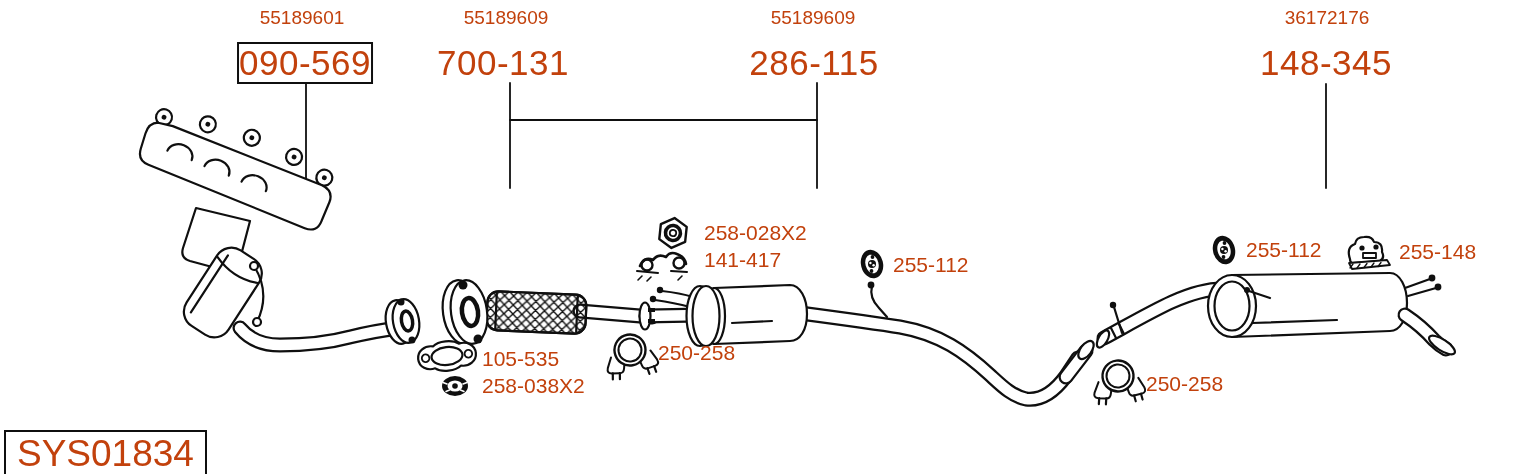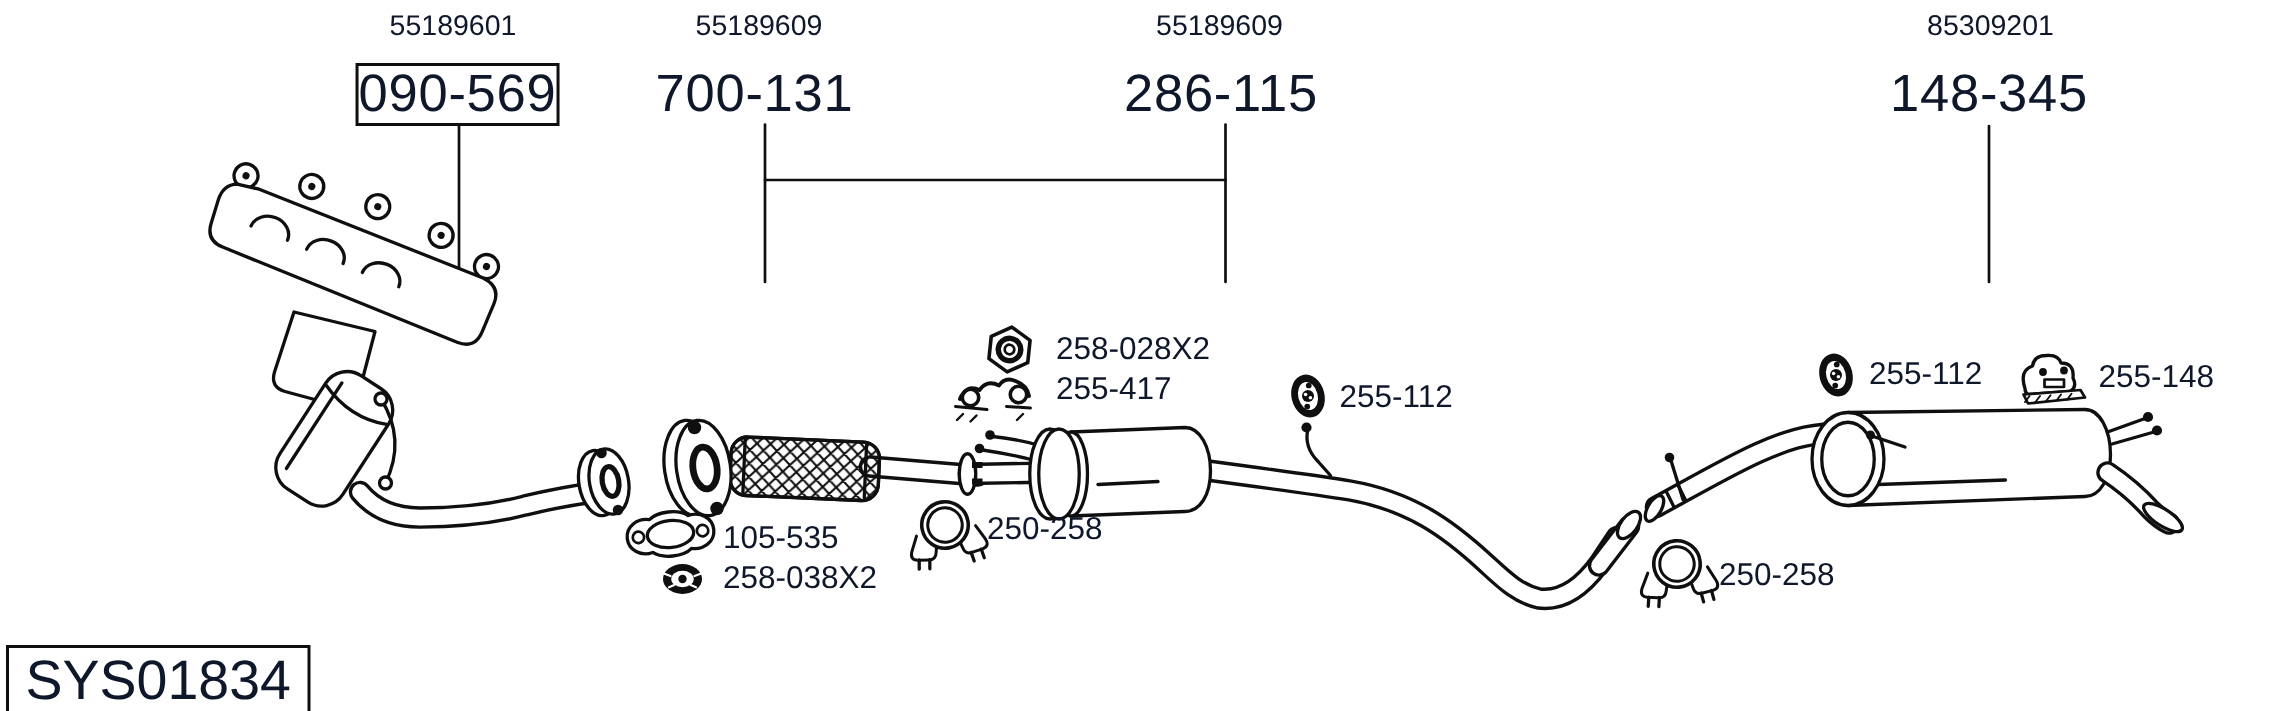--- a/index.html
+++ b/index.html
@@ -1,19 +1,19 @@
 <!DOCTYPE html>
 <html><head>
 <meta charset="utf-8">
 <style>
   html,body{margin:0;padding:0;background:#fff;}
   .stage{position:relative;width:1530px;height:474px;background:#fff;overflow:hidden;
          font-family:"Liberation Sans","DejaVu Sans",sans-serif;color:#0f0f0f;}
   .stage svg{position:absolute;left:0;top:0;}
-  .lbl{position:absolute;white-space:nowrap;color:#0f172a;}
+  .lbl{position:absolute;white-space:nowrap;color:#c2410c;}
   .oem{font-size:19px;transform:translateX(-50%);}
   .part-main{font-size:35px;transform:translateX(-50%);letter-spacing:0.5px;}
   .boxed{border:2.5px solid #0f0f0f;padding:0 0;height:38px;line-height:37px;}
   .part-sm{font-size:21px;}
   .sys-box{left:4px;top:430px;border:2.5px solid #0f0f0f;font-size:37px;padding:1px 11px 3px;}
   .tube-o{stroke:#0f0f0f;stroke-width:15;fill:none;stroke-linecap:round;}
   .tube-i{stroke:#ffffff;stroke-width:10.5;fill:none;stroke-linecap:round;}
 </style>
 </head>
 <body>
@@ -204,29 +204,29 @@
       <rect x="-6" y="2" width="13" height="5" fill="#fff" stroke-width="1.8"></rect>
       <path d="M-20,12 l38,-3 l3,5 l-38,4 z" fill="#fff" stroke-width="1.8"></path>
       <path d="M-16,13 l-3,4 M-9,13 l-3,4 M-2,12.5 l-3,4 M5,12 l-3,4 M12,11.5 l-3,4" stroke-width="1.3"></path>
     </g>
   </g>
 </svg>
 
   <div class="lbl oem" style="left:302px;top:7px">55189601</div>
   <div class="lbl oem" style="left:506px;top:7px">55189609</div>
   <div class="lbl oem" style="left:813px;top:7px">55189609</div>
-  <div class="lbl oem" style="left:1327px;top:7px">85309201</div>
+  <div class="lbl oem" style="left:1327px;top:7px">36172176</div>
 
   <div class="lbl part-main boxed" style="left:305px;top:42px">090-569</div>
   <div class="lbl part-main" style="left:503px;top:43px">700-131</div>
   <div class="lbl part-main" style="left:814px;top:43px">286-115</div>
   <div class="lbl part-main" style="left:1326px;top:43px">148-345</div>
 
   <div class="lbl part-sm" style="left:704px;top:221px">258-028X2</div>
-  <div class="lbl part-sm" style="left:704px;top:248px">255-417</div>
+  <div class="lbl part-sm" style="left:704px;top:248px">141-417</div>
   <div class="lbl part-sm" style="left:893px;top:253px">255-112</div>
   <div class="lbl part-sm" style="left:482px;top:347px">105-535</div>
   <div class="lbl part-sm" style="left:482px;top:374px">258-038X2</div>
   <div class="lbl part-sm" style="left:658px;top:341px">250-258</div>
   <div class="lbl part-sm" style="left:1246px;top:238px">255-112</div>
   <div class="lbl part-sm" style="left:1399px;top:240px">255-148</div>
   <div class="lbl part-sm" style="left:1146px;top:372px">250-258</div>
 
   <div class="lbl sys-box">SYS01834</div>
 </div>

